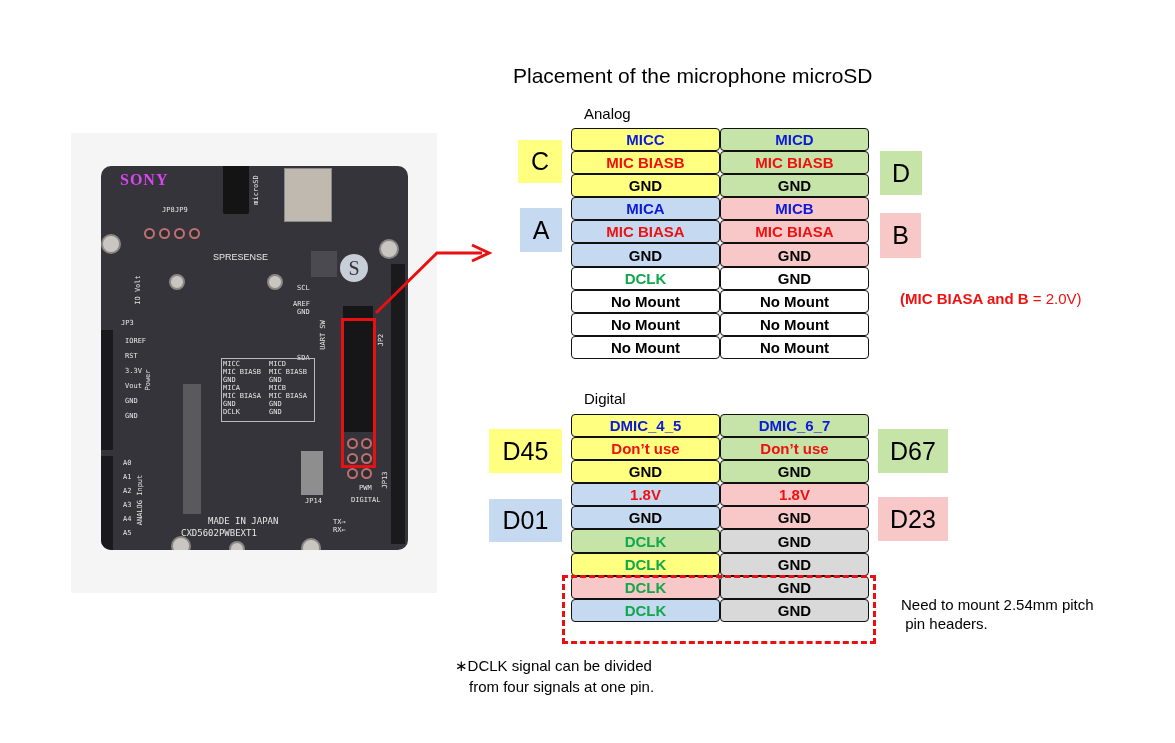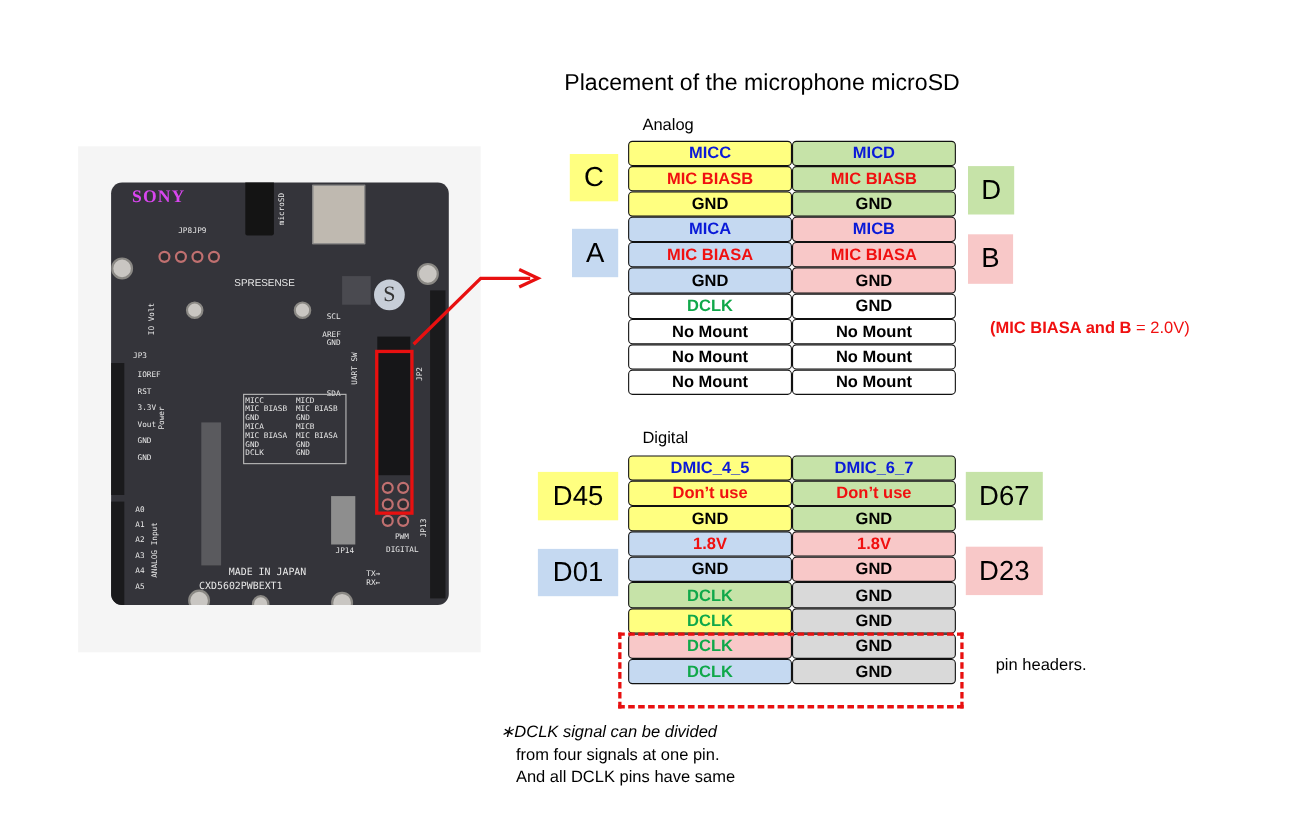--- a/index.html
+++ b/index.html
@@ -33,21 +33,21 @@
 
   .note-red { position:absolute; left:900px; top:290px; font-size:15px; color:#f01010; white-space:nowrap; }
   .note-red b { font-weight:bold; }
 
   .dash-box { position:absolute; left:562px; top:575px; width:314px; height:69px;
               border:3px dashed #e81010; box-sizing:border-box; }
 
   .note-mount { position:absolute; left:901px; top:595px; font-size:15px; line-height:19px; }
   .footnote { position:absolute; left:455px; top:656px; font-size:15px; line-height:20.5px; }
   .footnote .line { padding-left:14px; white-space:nowrap; }
-  .footnote .line.first { padding-left:0;font-style:italic; }
+  .footnote .line.first { padding-left:0; }
 
   
   .photo { position:absolute; left:71px; top:133px; width:366px; height:460px; background:#f5f5f5; }
   .pcb { position:absolute; left:30px; top:33px; width:307px; height:384px; background:#34343a;
          border-radius:10px; overflow:hidden; }
   .pcb-txt { position:absolute; color:#e8e8e8; font-family:"DejaVu Sans Mono", monospace;
              font-size:7px; white-space:nowrap; }
   .sony { position:absolute; left:19px; top:5px; color:#d946ef; font-family:"Liberation Serif", serif;
           font-weight:bold; font-size:16px; letter-spacing:1px; }
   .header-strip { position:absolute; background:#1a1a1c; }
@@ -261,20 +261,20 @@
   </div>
 
 <div class="ch-label c-yellow" style="left:489px;top:429px;width:73px;height:44px;">D45</div>
 <div class="ch-label c-blue" style="left:489px;top:499px;width:73px;height:43px;">D01</div>
 <div class="ch-label c-green" style="left:878px;top:429px;width:70px;height:44px;">D67</div>
 <div class="ch-label c-pink" style="left:878px;top:497px;width:70px;height:44px;">D23</div>
 
 <div class="dash-box"></div>
 
 <div class="note-mount">
+  <div>Need to mount 2.54mm pitch</div>
   <div style="white-space:pre;"> pin headers.</div>
 </div>
 
 <div class="footnote">
   <div class="line first">∗DCLK signal can be divided</div>
   <div class="line">from four signals at one pin.</div>
-  <div class="line">And all DCLK pins have same</div>
 </div>
 
 </body></html>

